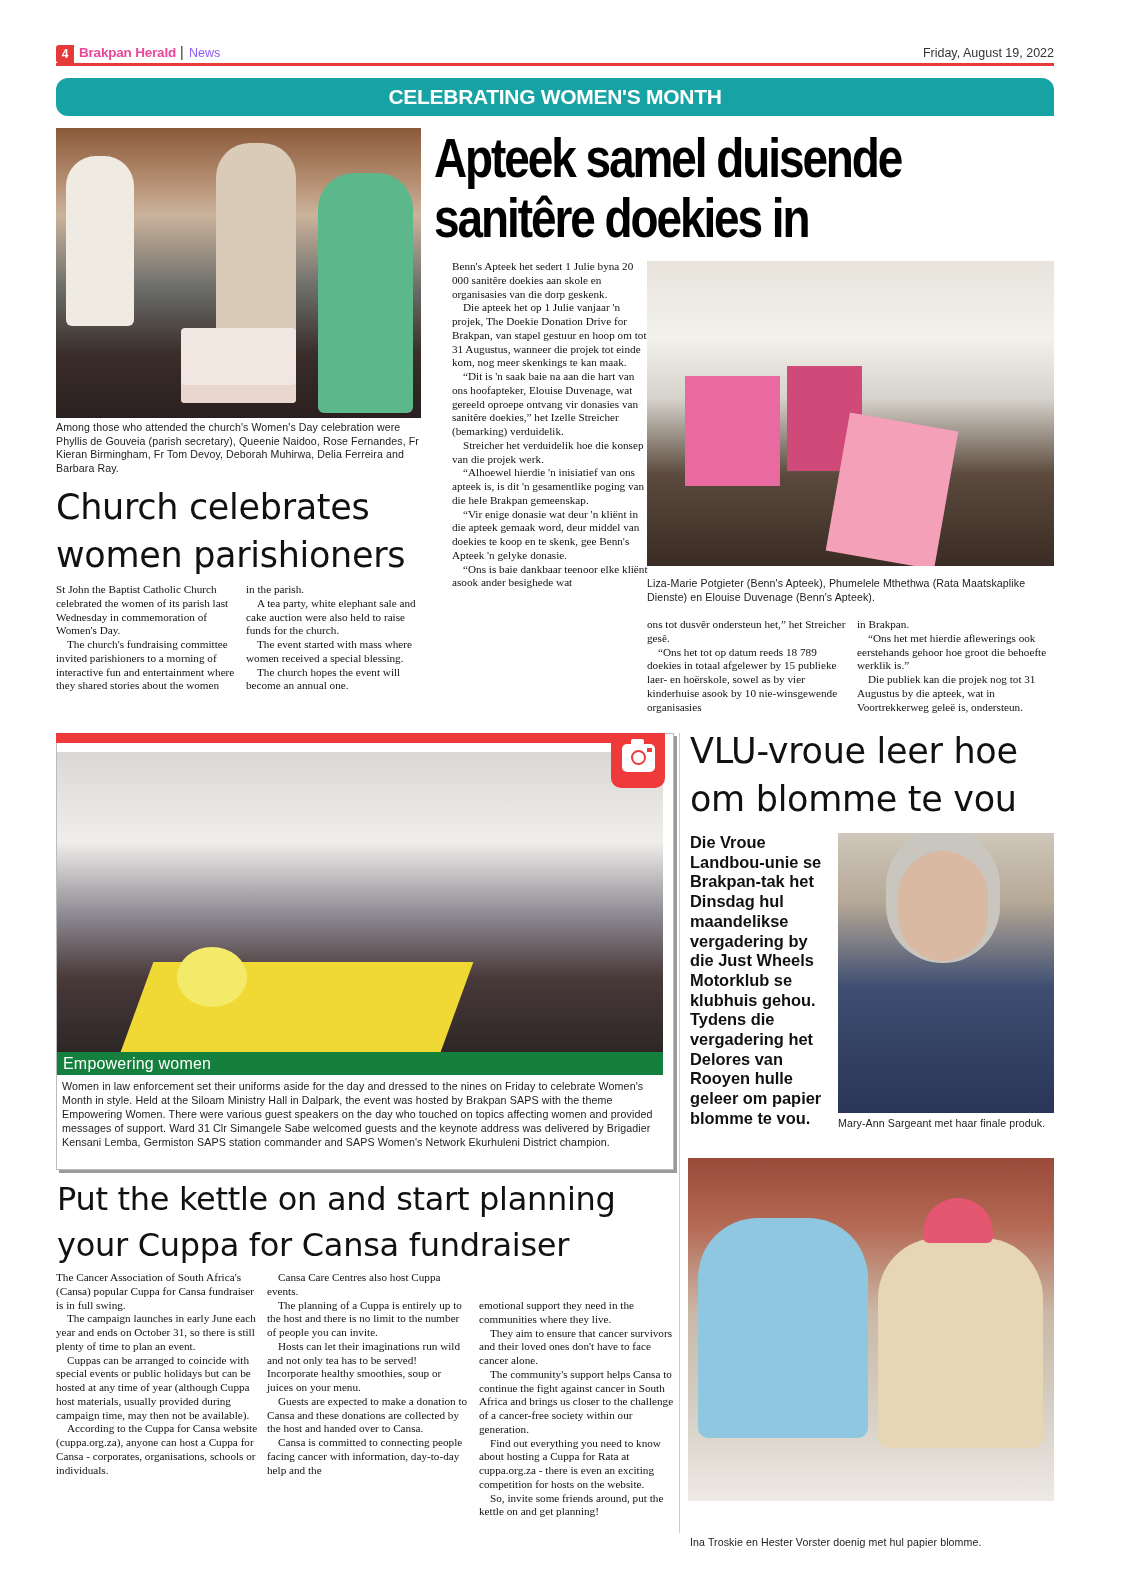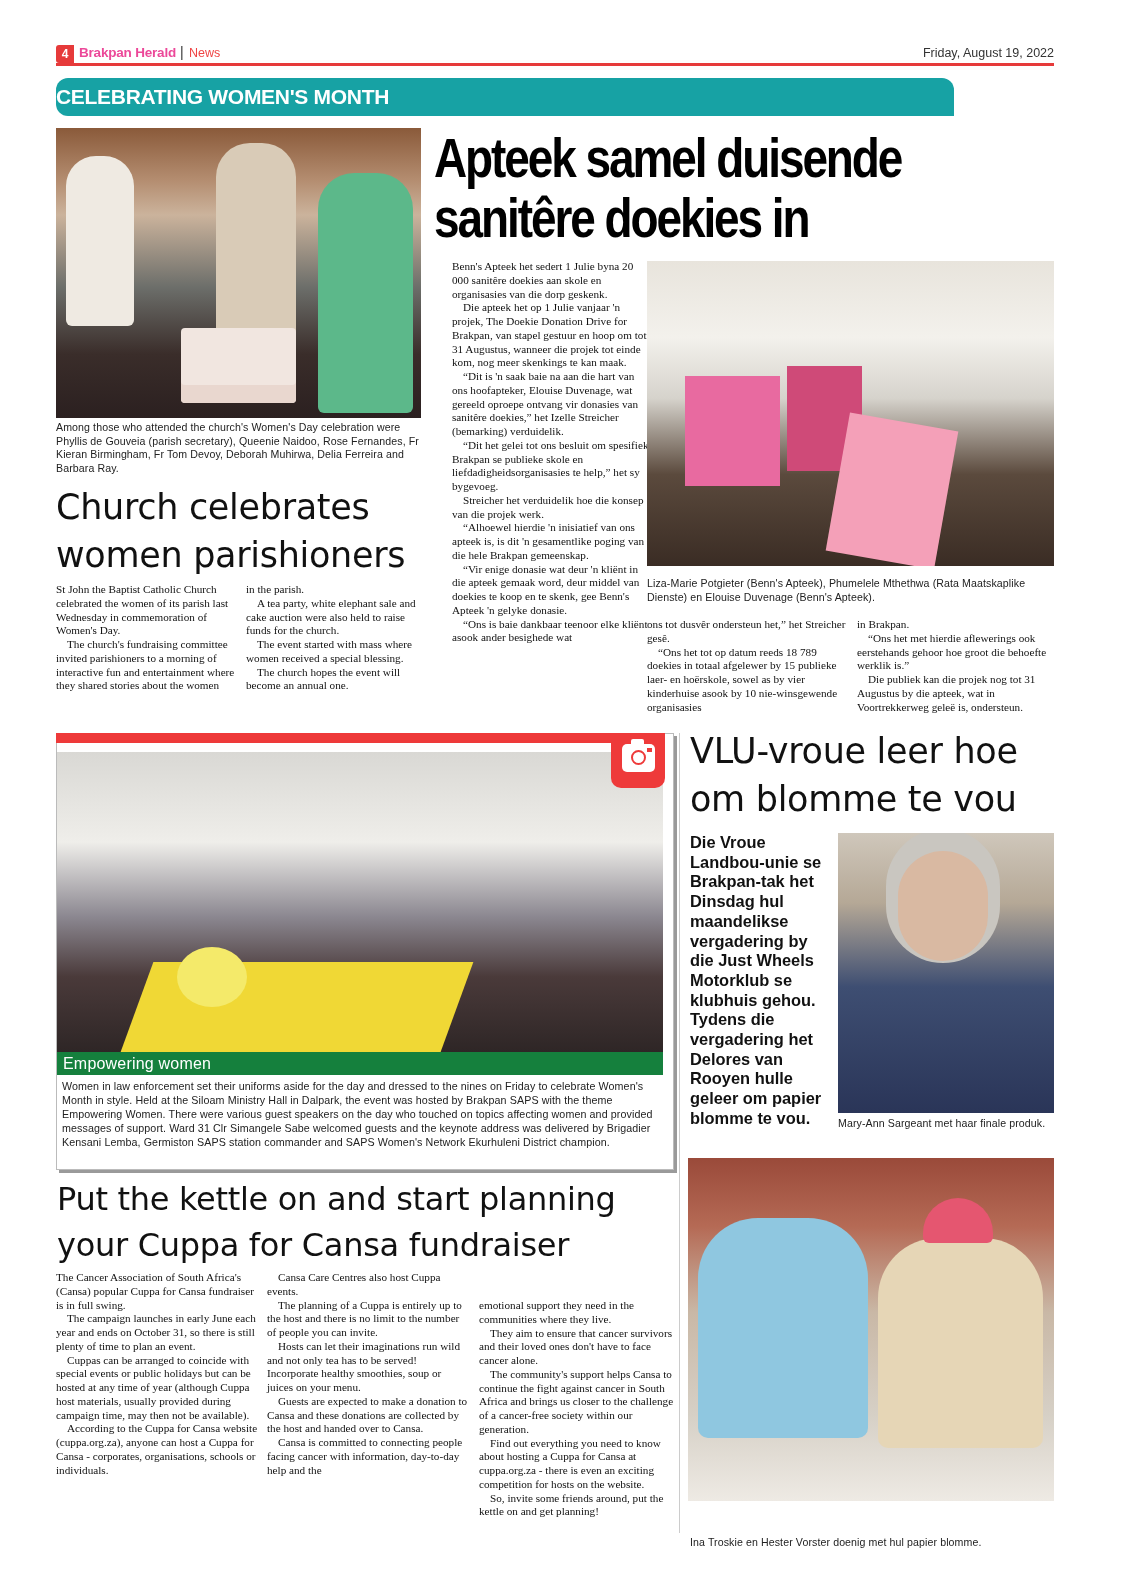--- a/index.html
+++ b/index.html
@@ -9,25 +9,25 @@
   .abs { position: absolute; }
 
   
   .masthead { left: 56px; top: 44px; width: 998px; height: 22px; border-bottom: 3px solid #e63a3a; }
   .page-num { position: absolute; left: 0; top: 1px; width: 18px; height: 18px; background: #e63a3a; color: #fff;
     font-family: "Liberation Sans", sans-serif; font-size: 12px; font-weight: bold; text-align: center; line-height: 18px;
     border-radius: 3px 0 0 3px; }
   .paper-name { position: absolute; left: 23px; top: 1px; font-family: "Liberation Sans", sans-serif; font-weight: bold;
     font-size: 13.5px; color: #ec4899; letter-spacing: -0.2px; text-align: center; }
   .sep { position: absolute; left: 124px; top: 0px; font-family: "Liberation Sans", sans-serif; font-size: 14px; color: #333; }
-  .section-name { position: absolute; left: 133px; top: 2px; font-family: "Liberation Sans", sans-serif; font-size: 12.5px; color: #ef4444; }
+  .section-name { position: absolute; left: 133px; top: 2px; font-family: "Liberation Sans", sans-serif; font-size: 12.5px; color: #8b5cf6; }
   .pub-date { position: absolute; right: 0; top: 2px; font-family: "Liberation Sans", sans-serif; font-size: 12.5px; color: #333; }
 
-  .banner { left: 56px; top: 78px; width: 898px; height: 38px; background: #17a2a4; border-radius: 12px 12px 0 12px;
-    color: #fff; font-family: "Liberation Sans", sans-serif; font-weight: bold; font-size: 21px; text-align: left; line-height: 38px;
+  .banner { left: 56px; top: 78px; width: 998px; height: 38px; background: #17a2a4; border-radius: 12px 12px 0 12px;
+    color: #fff; font-family: "Liberation Sans", sans-serif; font-weight: bold; font-size: 21px; text-align: center; line-height: 38px;
     letter-spacing: -0.3px; }
 
   
   .photo { position: absolute; overflow: hidden; }
   .photo-church { left: 56px; top: 128px; width: 365px; height: 290px;
     background: linear-gradient(180deg, #8a5a3a 0%, #b48d70 18%, #cbb39c 30%, #6c6e6a 55%, #3a2d2a 78%, #2b2020 100%); }
   .photo-church .cake { position:absolute; left:125px; top:200px; width:115px; height:75px; background:#f1e6e0; border-radius:4px; box-shadow: inset 0 -18px 0 #e9d7cf; }
   .photo-church .p1 { position:absolute; left:10px; top:28px; width:68px; height:170px; background:#efeae2; border-radius:30px 30px 6px 6px; }
   .photo-church .p2 { position:absolute; left:160px; top:15px; width:80px; height:200px; background:#d9cbb7; border-radius:34px 34px 6px 6px; }
   .photo-church .p3 { position:absolute; left:262px; top:45px; width:95px; height:240px; background:#5cb88a; border-radius:36px 36px 6px 6px; }
@@ -114,21 +114,20 @@
 </div>
 
 <div class="headline-condensed" style="left:434px; top:128px;">
   <div>Apteek samel duisende</div>
   <div>sanitêre doekies in</div>
 </div>
 <div class="body-col" style="left:452px; top:260px; width:200px;">
   <p class="noind">Benn's Apteek het sedert 1 Julie byna 20 000 sanitêre doekies aan skole en organisasies van die dorp geskenk.</p>
   <p>Die apteek het op 1 Julie vanjaar 'n projek, The Doekie Donation Drive for Brakpan, van stapel gestuur en hoop om tot 31 Augustus, wanneer die projek tot einde kom, nog meer skenkings te kan maak.</p>
   <p>“Dit is 'n saak baie na aan die hart van ons hoofapteker, Elouise Duvenage, wat gereeld oproepe ontvang vir donasies van sanitêre doekies,” het Izelle Streicher (bemarking) verduidelik.</p>
-  <p>“Dit het gelei tot ons besluit om spesifiek Brakpan se publieke skole en liefdadigheidsorganisasies te help,” het sy bygevoeg.</p>
   <p>Streicher het verduidelik hoe die konsep van die projek werk.</p>
   <p>“Alhoewel hierdie 'n inisiatief van ons apteek is, is dit 'n gesamentlike poging van die hele Brakpan gemeenskap.</p>
   <p>“Vir enige donasie wat deur 'n kliënt in die apteek gemaak word, deur middel van doekies te koop en te skenk, gee Benn's Apteek 'n gelyke donasie.</p>
   <p>“Ons is baie dankbaar teenoor elke kliënt asook ander besighede wat</p>
 </div>
 <div class="photo photo-pharm">
   <div class="pk1"></div>
     <div class="pk2"></div>
     <div class="pk3"></div>
 </div>
@@ -190,15 +189,15 @@
   <p>Cansa Care Centres also host Cuppa events.</p>
   <p>The planning of a Cuppa is entirely up to the host and there is no limit to the number of people you can invite.</p>
   <p>Hosts can let their imaginations run wild and not only tea has to be served! Incorporate healthy smoothies, soup or juices on your menu.</p>
   <p>Guests are expected to make a donation to Cansa and these donations are collected by the host and handed over to Cansa.</p>
   <p>Cansa is committed to connecting people facing cancer with information, day-to-day help and the</p>
 </div>
 <div class="body-col" style="left:479px; top:1271px; width:202px;margin-top:28px;">
   <p class="noind">emotional support they need in the communities where they live.</p>
   <p>They aim to ensure that cancer survivors and their loved ones don't have to face cancer alone.</p>
   <p>The community's support helps Cansa to continue the fight against cancer in South Africa and brings us closer to the challenge of a cancer-free society within our generation.</p>
-  <p>Find out everything you need to know about hosting a Cuppa for Cansa at cuppa.org.za - there is even an exciting competition for hosts on the website.</p>
+  <p>Find out everything you need to know about hosting a Cuppa for Rata at cuppa.org.za - there is even an exciting competition for hosts on the website.</p>
   <p>So, invite some friends around, put the kettle on and get planning!</p>
 </div>
 
 </body></html>

